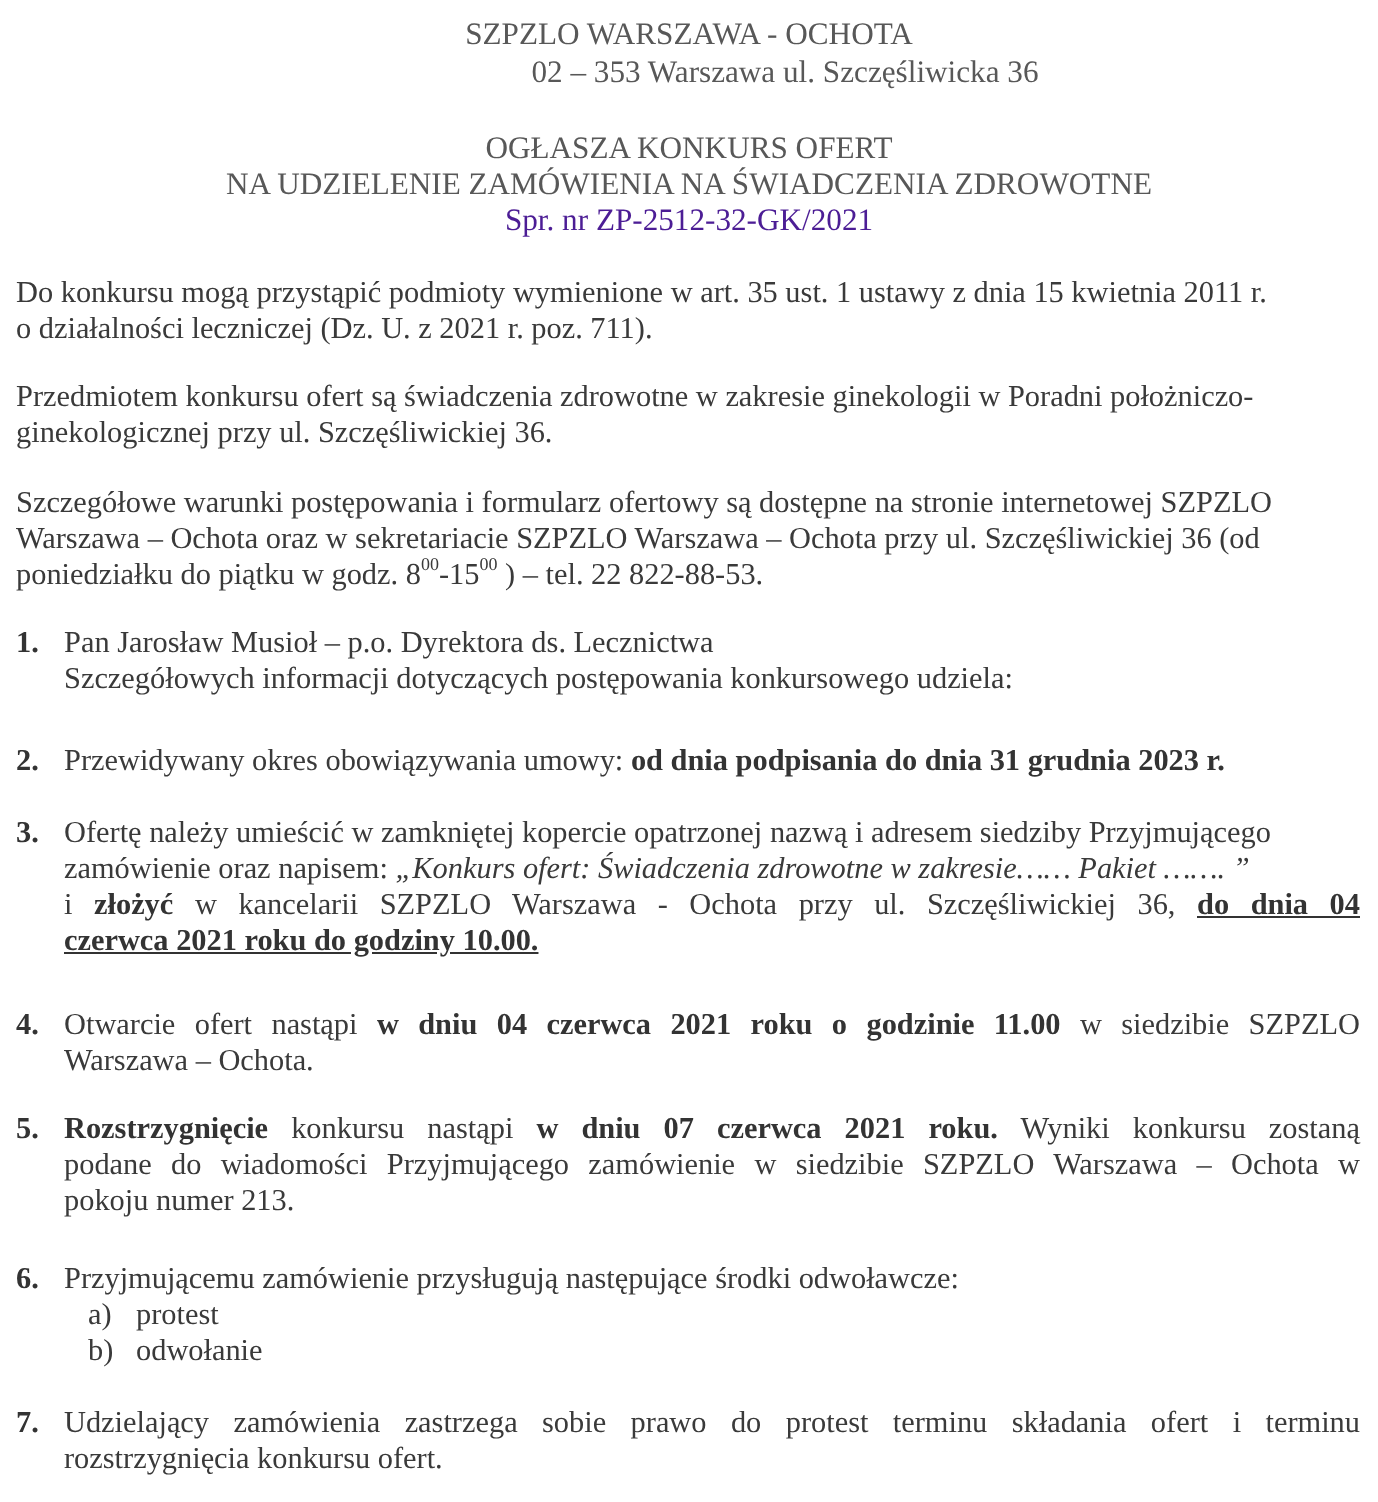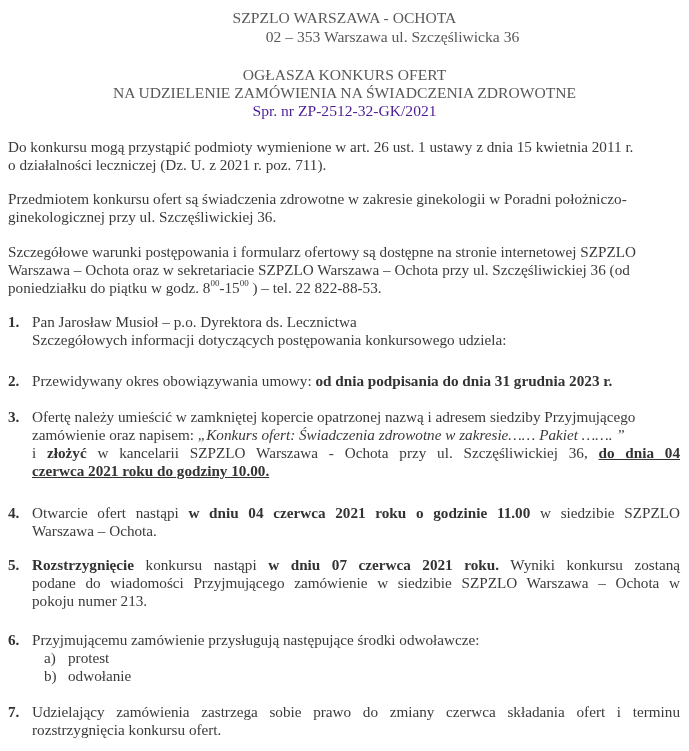--- a/index.html
+++ b/index.html
@@ -76,21 +76,21 @@
 
 <div class="page">
 
   <div class="hdr" style="top:8px;">SZPZLO WARSZAWA - OCHOTA</div>
   <div class="hdr" style="top:27px;margin-left:48px;">02 – 353 Warszawa ul. Szczęśliwicka 36</div>
   <div class="hdr" style="top:65px;">OGŁASZA KONKURS OFERT</div>
   <div class="hdr" style="top:83px;">NA UDZIELENIE ZAMÓWIENIA NA ŚWIADCZENIA ZDROWOTNE</div>
   <div class="hdr normal" style="top:101px;">Spr. nr ZP-2512-32-GK/2021</div>
 
   <div class="para" style="top:138px;">
-    <span class="line">Do konkursu mogą przystąpić podmioty wymienione w art. 26 ust. 1 ustawy z dnia 15 kwietnia 2011 r.</span>
+    <span class="line">Do konkursu mogą przystąpić podmioty wymienione w art. 35 ust. 1 ustawy z dnia 15 kwietnia 2011 r.</span>
     <span class="line">o działalności leczniczej (Dz. U. z 2021 r. poz. 711).</span>
   </div>
 
   <div class="para" style="top:190px;">
     <span class="line">Przedmiotem konkursu ofert są świadczenia zdrowotne w zakresie ginekologii w Poradni położniczo-</span>
     <span class="line">ginekologicznej przy ul. Szczęśliwickiej 36.</span>
   </div>
 
   <div class="para" style="top:243px;">
     <span class="line">Szczegółowe warunki postępowania i formularz ofertowy są dostępne na stronie internetowej SZPZLO</span>
@@ -145,18 +145,18 @@
     <div class="body">
       <span class="line">Przyjmującemu zamówienie przysługują następujące środki odwoławcze:</span>
       <span class="line" style="padding-left:12px;"><span style="display:inline-block;width:24px;">a)</span><span>protest</span></span>
       <span class="line" style="padding-left:12px;"><span style="display:inline-block;width:24px;">b)</span><span>odwołanie</span></span>
     </div>
   </div>
 
   <div class="item" style="top:703px;">
     <span class="num">7.</span>
     <div class="body">
-      <span class="jline">Udzielający zamówienia zastrzega sobie prawo do zmiany czerwca składania ofert i terminu</span>
+      <span class="jline">Udzielający zamówienia zastrzega sobie prawo do protest terminu składania ofert i terminu</span>
       <span class="line">rozstrzygnięcia konkursu ofert.</span>
     </div>
   </div>
 
 </div>
 
 </body></html>

